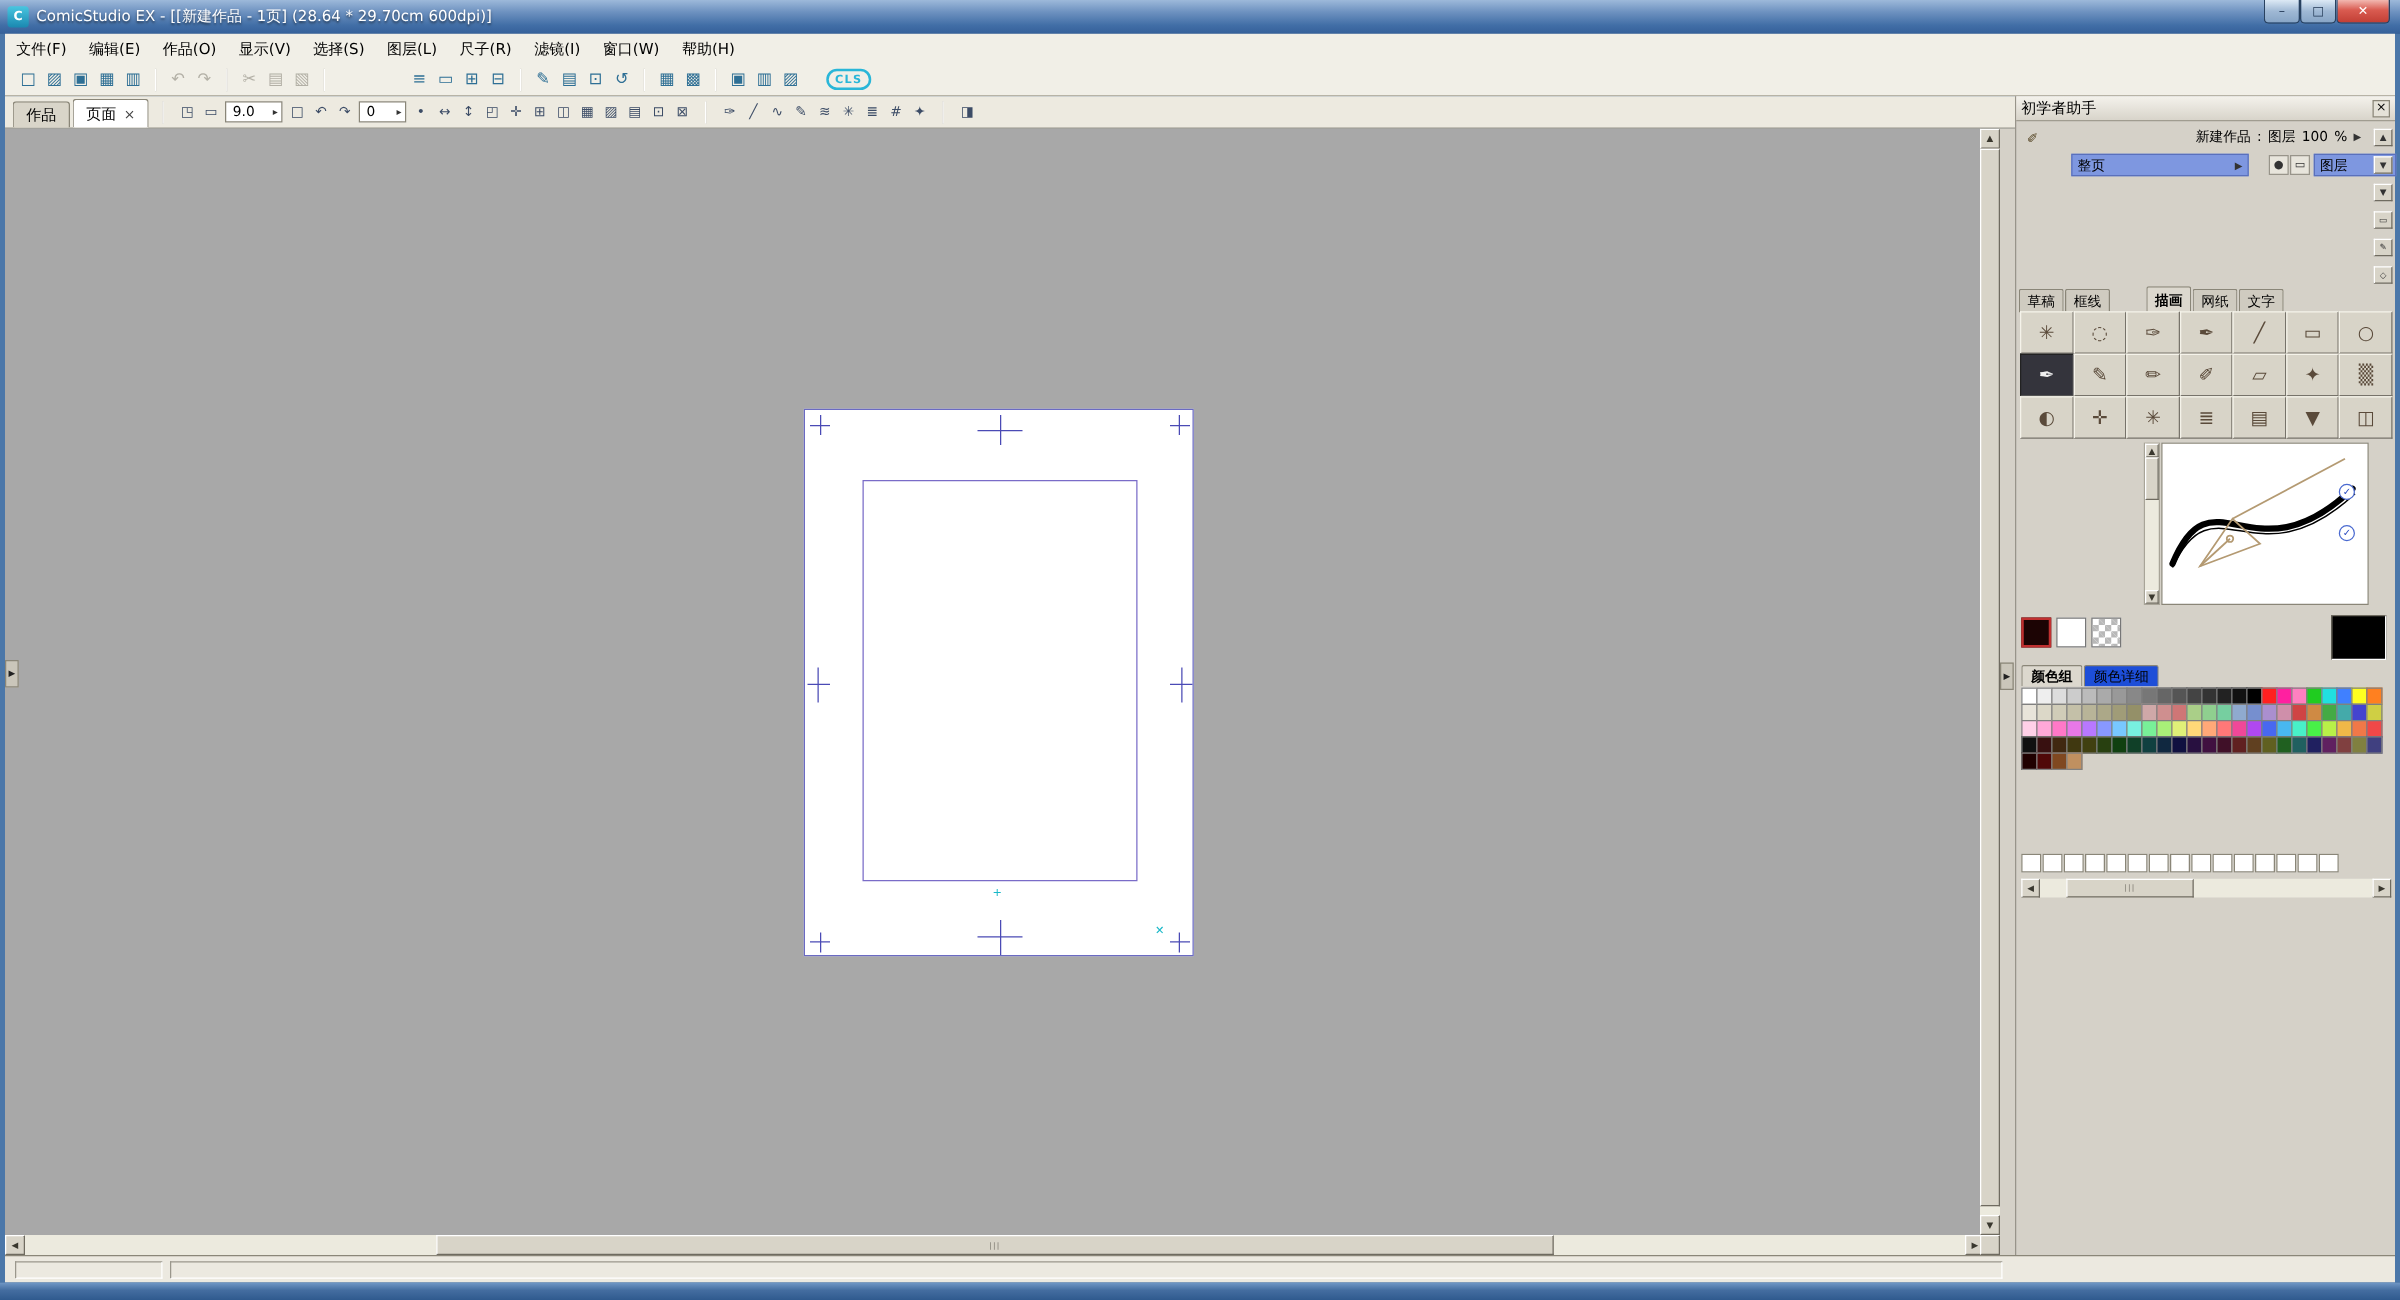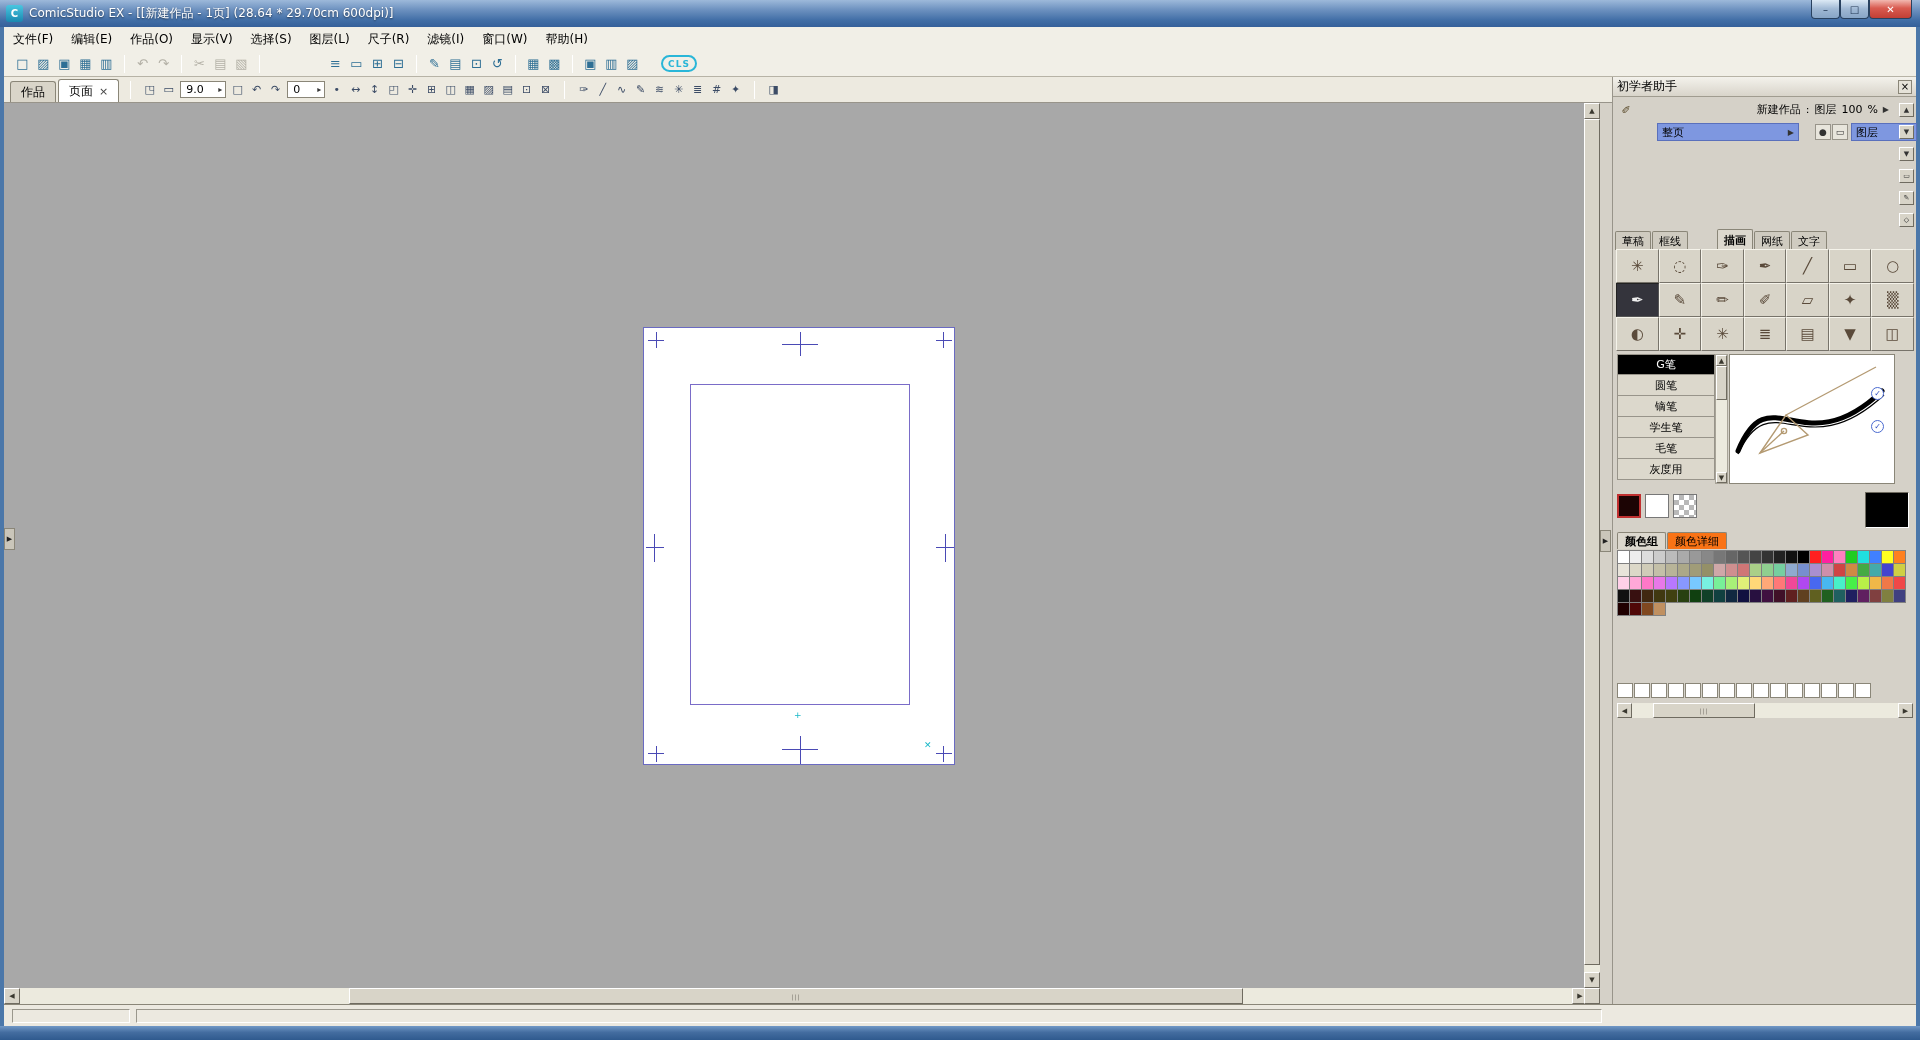--- a/index.html
+++ b/index.html
@@ -104,21 +104,21 @@
     color:#2a4ac0;font-size:8px;line-height:11px;text-align:center;}
 
   .swatch{position:absolute;top:417px;width:24px;height:24px;border:1px solid #777;}
   .swatch.selected{border:2px solid #c03030;}
   .checker{background-image:linear-gradient(45deg,#b8b8b8 25%,transparent 25%,transparent 75%,#b8b8b8 75%),
     linear-gradient(45deg,#b8b8b8 25%,#fff 25%,#fff 75%,#b8b8b8 75%);
     background-size:10px 10px;background-position:0 0,5px 5px;background-color:#fff;}
   .current-color{position:absolute;left:252px;top:415px;width:44px;height:36px;
     border:1px solid;border-color:#6f6b60 #fff #fff #6f6b60;}
   .c-tabs{position:absolute;left:4px;top:455px;display:flex;align-items:flex-end;gap:1px;}
-  .c-tab{height:17px;padding:0 7px;font-size:11px;border:1px solid #8a8678;border-bottom:none;background:#f97316;
+  .c-tab{height:17px;padding:0 7px;font-size:11px;border:1px solid #8a8678;border-bottom:none;background:#1d4ed8;
     border-radius:2px 2px 0 0;display:flex;align-items:center;}
   .c-tab.active{background:#dcd8ce;font-weight:bold;}
   #palette{position:absolute;left:4px;top:473px;}
   .pal-row{display:flex;}
   .pal-cell{width:13px;height:14px;border:1px solid #808080;margin:0 -1px -1px 0;}
   .pal-cell.empty{visibility:hidden;}
   #thumbs{position:absolute;left:4px;top:606px;display:flex;}
   .thumb-cell{width:16px;height:15px;background:#fff;border:1px solid #8a8678;margin-right:1px;}
 
   
@@ -372,28 +372,20 @@
         <div class="tool-cell">▒</div>
         <div class="tool-cell">◐</div>
         <div class="tool-cell">✛</div>
         <div class="tool-cell">✳</div>
         <div class="tool-cell">≣</div>
         <div class="tool-cell">▤</div>
         <div class="tool-cell">▼</div>
         <div class="tool-cell">◫</div>
       </div>
 
-    <div class="pen-list" id="pen-list">
-        <div class="pen-item active">G笔</div>
-        <div class="pen-item">圆笔</div>
-        <div class="pen-item">镝笔</div>
-        <div class="pen-item">学生笔</div>
-        <div class="pen-item">毛笔</div>
-        <div class="pen-item">灰度用</div>
-      </div>
     <div class="pen-scroll">
       <div class="sb-btn" style="left:0;top:0;width:11px;height:11px;">▲</div>
       <div class="sb-btn" style="left:0;top:117px;width:11px;height:11px;">▼</div>
       <div class="sb-thumb" style="left:0;top:11px;width:11px;height:34px;"></div>
     </div>
 
     <div class="pen-preview">
       <svg width="164" height="128" viewBox="0 0 164 128">
         <path d="M8 96 C 40 18, 72 112, 152 36" fill="none" stroke="#000" stroke-width="5" stroke-linecap="round"></path>
         <path d="M8 99 C 42 26, 74 114, 154 40" fill="none" stroke="#000" stroke-width="1.2"></path>

